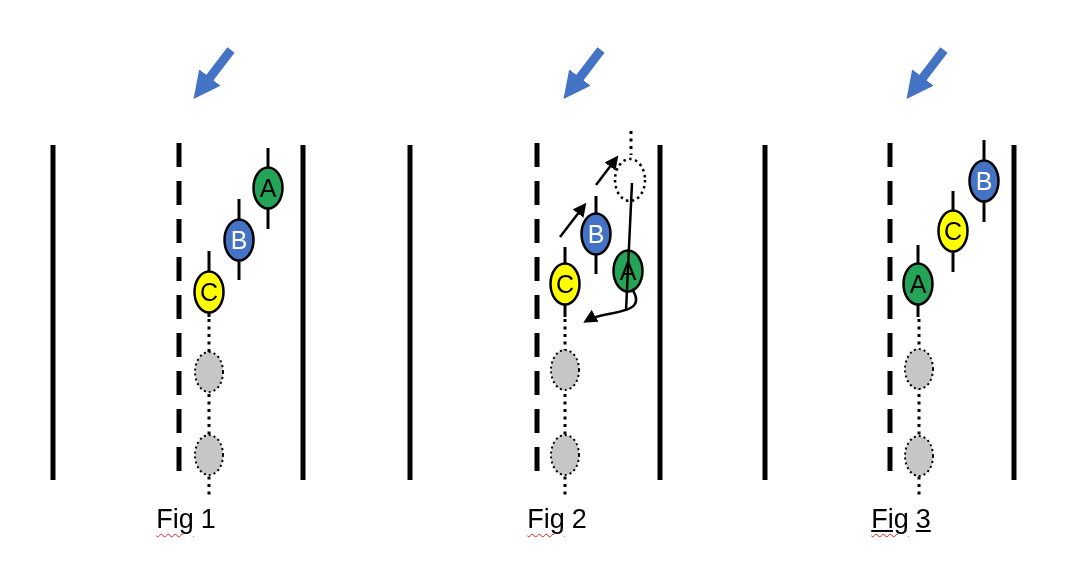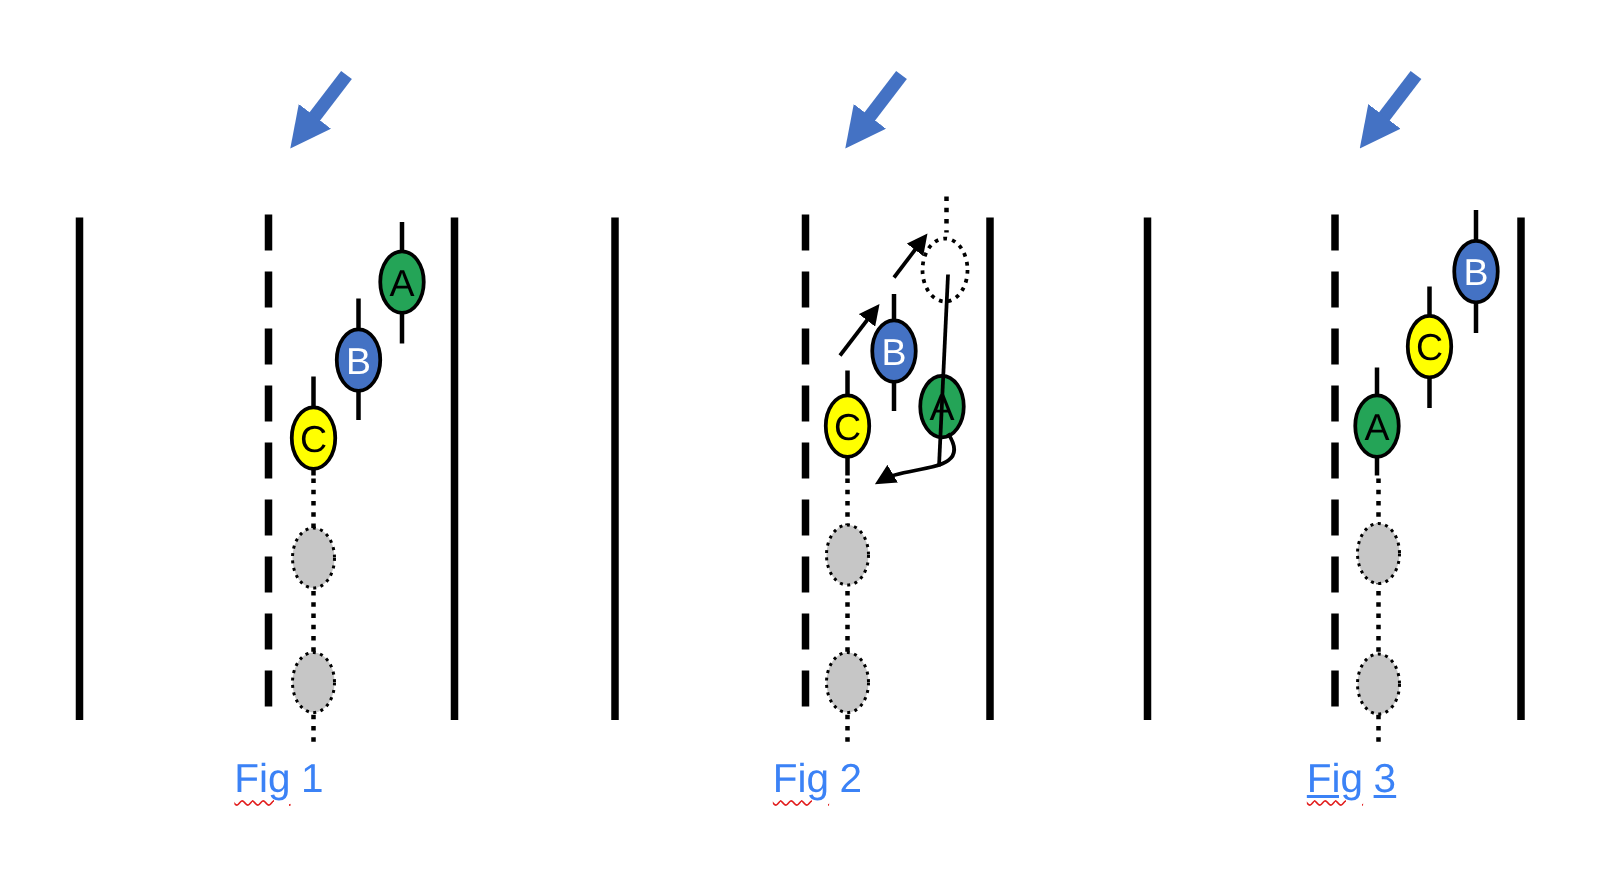--- a/index.html
+++ b/index.html
@@ -13,21 +13,21 @@
   .ant   { stroke:#000; stroke-width:3; }
   .dotline { stroke:#000; stroke-width:3; stroke-dasharray:3 4.5; fill:none; }
   .veh   { stroke:#000; stroke-width:2.5; }
   .ghost { stroke:#000; stroke-width:2; stroke-dasharray:2 3; }
   .ghost-outline { stroke:#000; stroke-width:2.5; stroke-dasharray:2.5 3.5; }
   .thin  { stroke:#000; stroke-width:2.5; fill:none; }
   .veh-label { font-family:"Liberation Sans", sans-serif; font-size:25px; text-anchor:middle; }
   .dir-arrow { stroke-width:9; fill:none; }
   .caption {
     position:absolute; width:140px; top:504px; text-align:center;
-    font-size:27px; color:#3b82f6; white-space:nowrap;
+    font-size:27px; color:#000000; white-space:nowrap;
   }
   .fig-word {
     text-decoration-line:underline;
     text-decoration-style:wavy;
     text-decoration-color:#E21D1D;
     text-decoration-thickness:1px;
     text-underline-offset:5px;
   }
   .fig-num { margin-left:7px; }
 </style>
@@ -131,19 +131,19 @@
         <line x1="918" y1="245" x2="918" y2="317" class="ant"></line>
         <ellipse cx="918" cy="284" rx="14.5" ry="20.5" class="veh" fill="#24A457"></ellipse>
         <text x="918" y="293" class="veh-label" fill="#000000">A</text>
       </g>
     </g>
   </svg>
 
   <div class="caption" style="left:116px;">
     <span class="fig-word">Fig</span><span class="fig-num">1</span>
   </div>
-  <div class="caption" style="left:475px;">
+  <div class="caption" style="left:487px;">
     <span class="fig-word">Fig</span><span class="fig-num">2</span>
   </div>
   <div class="caption" style="left:831px;text-decoration:underline;">
     <span class="fig-word">Fig</span><span class="fig-num">3</span>
   </div>
 </div>
 
 </body></html>

